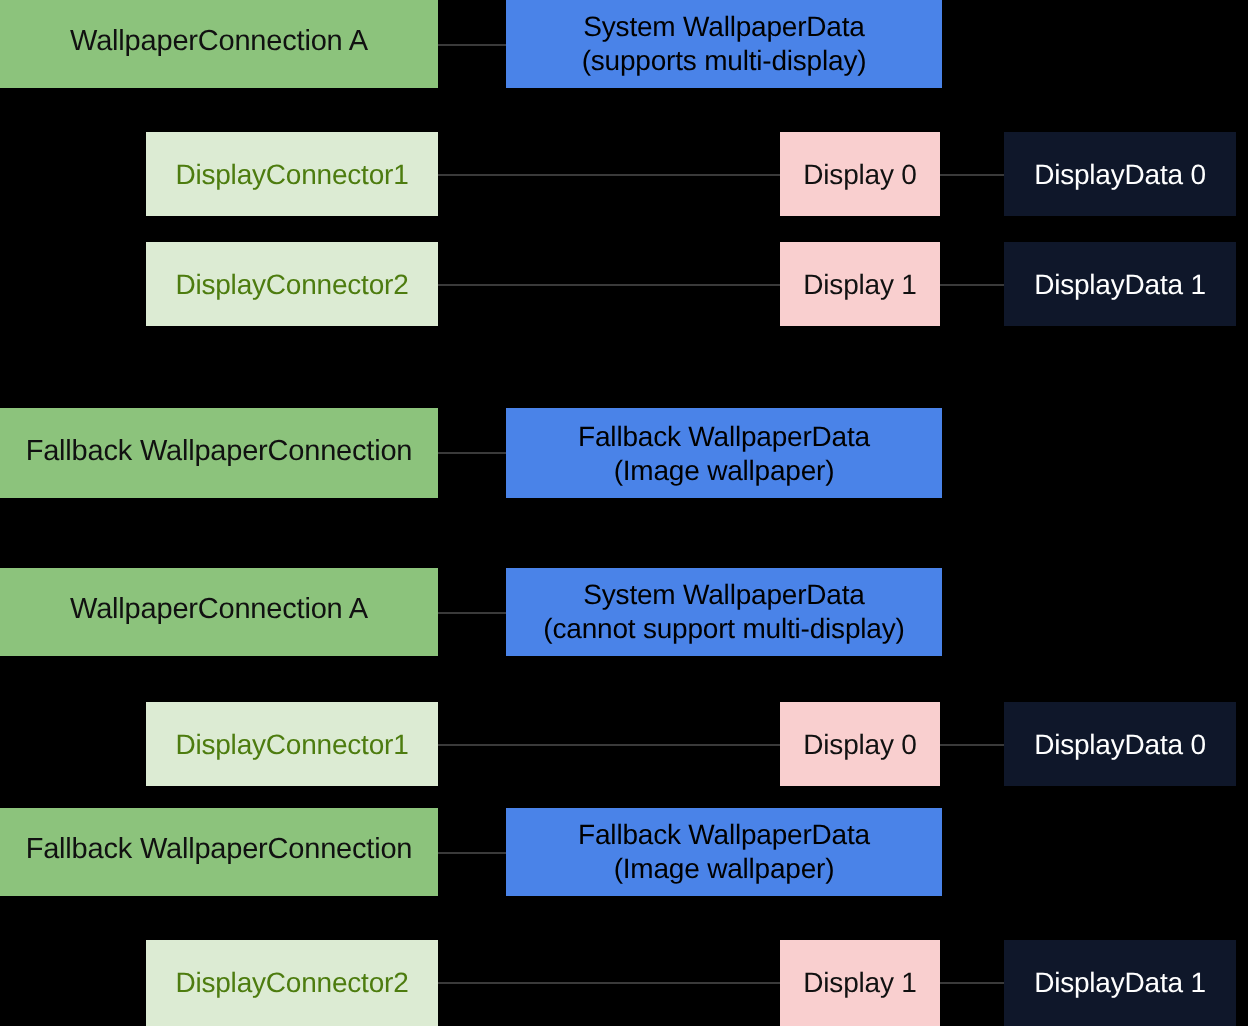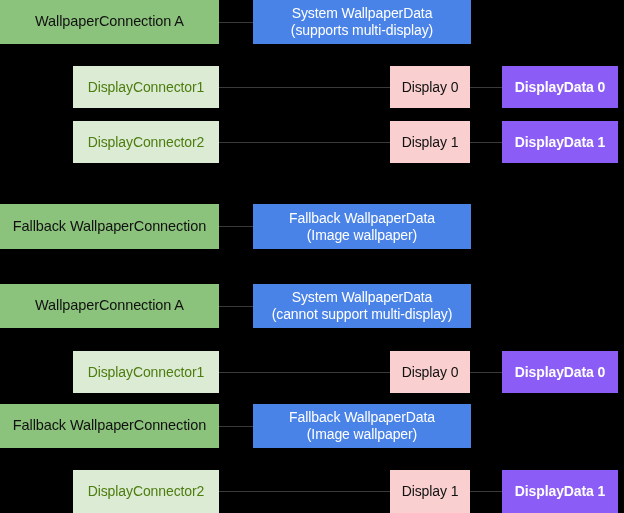--- a/index.html
+++ b/index.html
@@ -33,33 +33,32 @@
     color: #111111;
     font-size: 14.5px;
   }
   .connector-node {
     background: #dcebd3;
     color: #4d7c0f;
     font-size: 14px;
   }
   .wallpaperdata-node {
     background: #4a83e8;
-    color: #ffffff;
+    color: #000000;
     font-size: 14px;
   }
   .display-node {
     background: #f9cfcf;
     color: #111111;
     font-size: 14px;
   }
   .displaydata-node {
-    background: #8b5cf6;
+    background: #0f172a;
     color: #ffffff;
     font-size: 14px;
-    font-weight: bold;
   }
   .edge {
     position: absolute;
     background: #3a3a3a;
     height: 1px;
   }
 </style>
 </head>
 <body>
 

